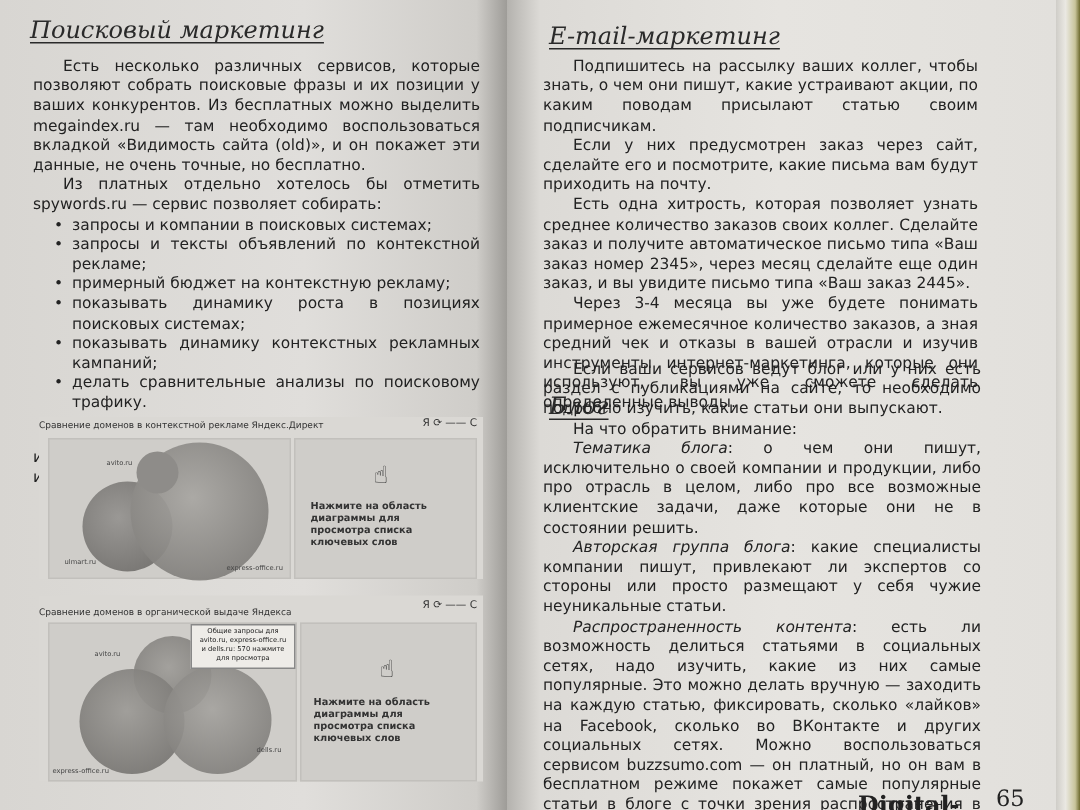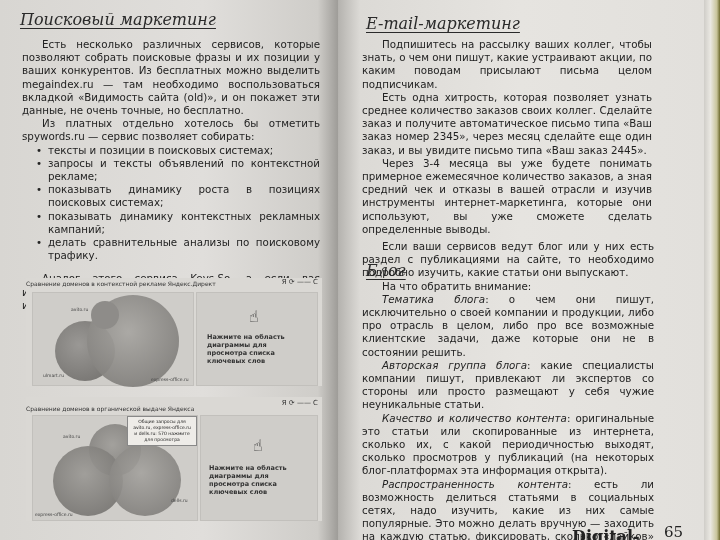--- a/index.html
+++ b/index.html
@@ -29,22 +29,23 @@
 </style>
 </head>
 <body>
 
 <div class="page page-left">
   <div class="heading" style="left:20px;top:10px;">Поисковый маркетинг</div>
   <div class="text" style="left:22px;top:38px;width:298px;">
     <p>Есть несколько различных сервисов, которые позволяют собрать поисковые фразы и их позиции у ваших конкурентов. Из бесплатных можно выделить megaindex.ru — там необходимо воспользоваться вкладкой «Видимость сайта (old)», и он покажет эти данные, не очень точные, но бесплатно.</p>
     <p>Из платных отдельно хотелось бы отметить spywords.ru — сервис позволяет собирать:</p>
     <ul>
-      <li>тексты и позиции в поисковых системах;</li>
+      <li>запросы и компании в поисковых системах;</li>
       <li>запросы и тексты объявлений по контекстной рекламе;</li>
+      <li>примерный бюджет на контекстную рекламу;</li>
       <li>показывать динамику роста в позициях поисковых системах;</li>
       <li>показывать динамику контекстных рекламных кампаний;</li>
       <li>делать сравнительные анализы по поисковому трафику.</li>
     </ul>
     <p style="margin-top:10px;">Аналог этого сервиса Keys.So, а если вас интересует зарубежный трафик, то рекомендуем использовать semrush.com.</p>
   </div>
 
   <div class="shot" style="top:278px;height:108px;">
     <div class="shot-title">Сравнение доменов в контекстной рекламе Яндекс.Директ</div>
     <div class="shot-tools">Я ⟳ —— C</div>
@@ -77,30 +78,30 @@
     <div class="shot-panel" style="left:174px;top:18px;width:116px;height:104px;">
       <div class="hand" style="left:52px;top:20px;">☝</div>
       <div class="hint" style="left:8px;top:48px;width:100px;">Нажмите на область диаграммы для просмотра списка ключевых слов</div>
     </div>
   </div>
 </div>
 
 <div class="page page-right">
   <div class="heading" style="left:28px;top:14px;">E-mail-маркетинг</div>
   <div class="text" style="left:24px;top:38px;width:290px;">
-    <p>Подпишитесь на рассылку ваших коллег, чтобы знать, о чем они пишут, какие устраивают акции, по каким поводам присылают письма целом подписчикам.</p>
+    <p>Подпишитесь на рассылку ваших коллег, чтобы знать, о чем они пишут, какие устраивают акции, по каким поводам присылают статью своим подписчикам.</p>
+    <p>Если у них предусмотрен заказ через сайт, сделайте его и посмотрите, какие письма вам будут приходить на почту.</p>
     <p>Есть одна хитрость, которая позволяет узнать среднее количество заказов своих коллег. Сделайте заказ и получите автоматическое письмо типа «Ваш заказ номер 2345», через месяц сделайте еще один заказ, и вы увидите письмо типа «Ваш заказ 2445».</p>
     <p>Через 3-4 месяца вы уже будете понимать примерное ежемесячное количество заказов, а зная средний чек и отказы в вашей отрасли и изучив инструменты интернет-маркетинга, которые они используют, вы уже сможете сделать определенные выводы.</p>
   </div>
   <div class="heading" style="left:28px;top:218px;margin-top:43px;">Блог</div>
   <div class="text" style="left:24px;top:240px;width:292px;">
     <p>Если ваши сервисов ведут блог или у них есть раздел с публикациями на сайте, то необходимо подробно изучить, какие статьи они выпускают.</p>
     <p>На что обратить внимание:</p>
     <p><span class="it">Тематика блога</span><span>: о чем они пишут, исключительно о своей компании и продукции, либо про отрасль в целом, либо про все возможные клиентские задачи, даже которые они не в состоянии решить.</span></p>
     <p><span class="it">Авторская группа блога</span><span>: какие специалисты компании пишут, привлекают ли экспертов со стороны или просто размещают у себя чужие неуникальные статьи.</span></p>
-    <p><span class="it">Качество и количество контента</span><span>: оригинальные это статьи или скопированные из интернета, сколько их, с какой периодичностью выходят, сколько просмотров у публикаций (на некоторых блог-платформах эта информация открыта).</span></p>
     <p><span class="it">Распространенность контента</span><span>: есть ли возможность делиться статьями в социальных сетях, надо изучить, какие из них самые популярные. Это можно делать вручную — заходить на каждую статью, фиксировать, сколько «лайков» на Facebook, сколько во ВКонтакте и других социальных сетях. Можно воспользоваться сервисом buzzsumo.com — он платный, но он вам в бесплатном режиме покажет самые популярные статьи в блоге с точки зрения распространения в социальных сетях.</span></p>
   </div>
 </div>
 
 <div class="edge-right"></div>
 <div class="footer">Digital-маркетинг</div>
 <div class="pnum">65</div>
 
 </body></html>

